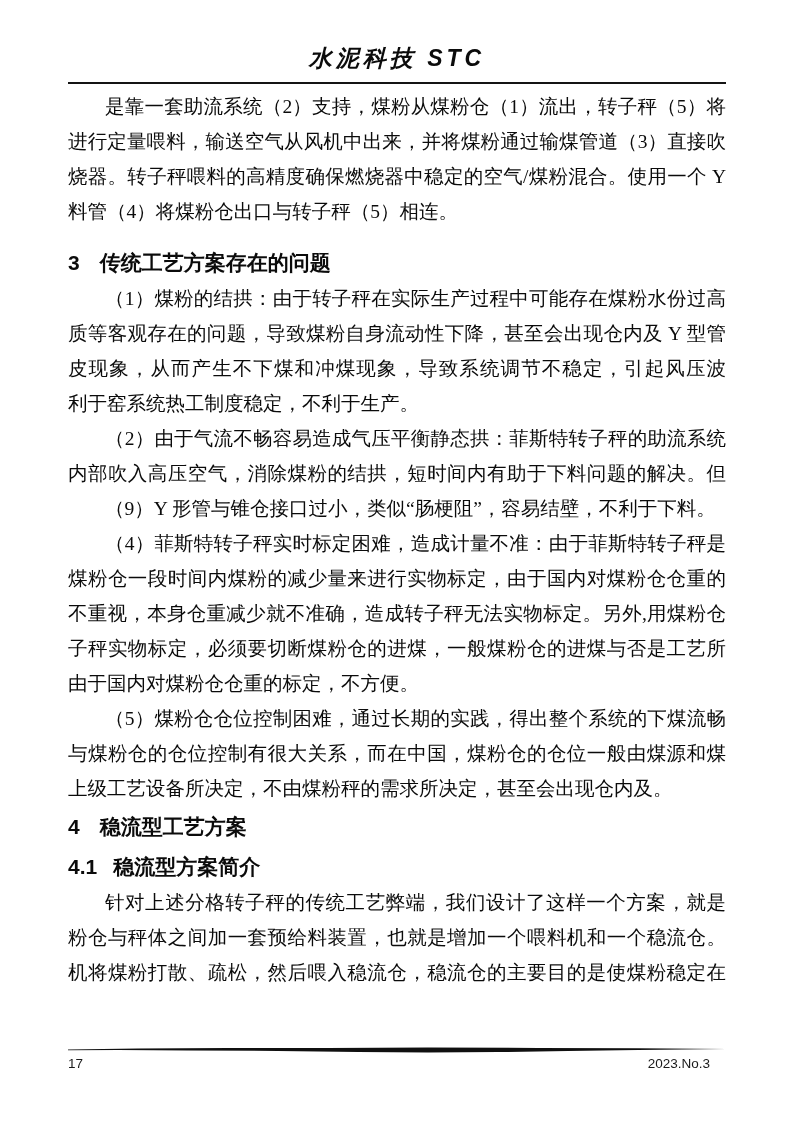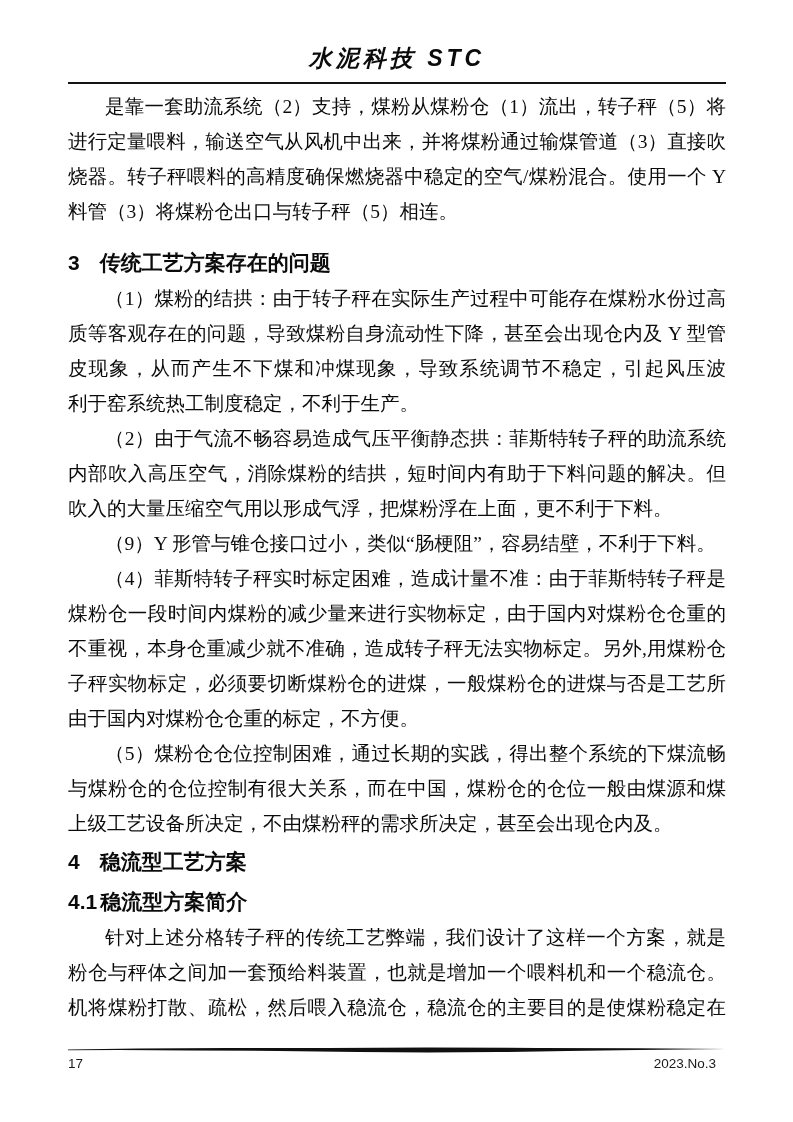--- a/index.html
+++ b/index.html
@@ -25,59 +25,58 @@
   .in{text-indent:37px;}
   
   .h{
     font-family:"Liberation Sans","DejaVu Sans",sans-serif;font-weight:700;
     font-size:21px;line-height:37px;height:37px;overflow:hidden;
   }
   .h3x{margin-top:15px;}
   .h4x{margin-top:2px;}
   .h41x{margin-top:3px;}
   .num-wide{display:inline-block;margin-right:20px;}
-  .num-narrow{display:inline-block;margin-right:3px;}
+  .num-narrow{display:inline-block;margin-right:16px;}
   
   .footer{position:absolute;left:68px;right:67px;top:1046px;}
   .footer-rule{display:block;width:100%;height:8px;}
   .footer-row{
     position:relative;margin-top:1px;
     font-family:"Liberation Sans","DejaVu Sans",sans-serif;
     font-size:13.5px;line-height:17px;color:#1a1a1a;
   }
   .page-num{display:block;text-align:left;}
-  .issue{position:absolute;right:10px;top:0;}
+  .issue{position:absolute;right:16px;top:0;}
 </style>
 </head>
 <body>
 
 <div class="content">
 
   <div class="journal-title">水泥科技 STC</div>
   <div class="header-rule"></div>
 
   <div class="body-text">
 
     <div class="ln j in">是靠一套助流系统（2）支持，煤粉从煤粉仓（1）流出，转子秤（5）将煤粉</div>
     <div class="ln j">进行定量喂料，输送空气从风机中出来，并将煤粉通过输煤管道（3）直接吹到燃</div>
     <div class="ln j">烧器。转子秤喂料的高精度确保燃烧器中稳定的空气/煤粉混合。使用一个 Y 型下</div>
-    <div class="ln">料管（3）将煤粉仓出口与转子秤（5）相连。</div>
+    <div class="ln">料管（4）将煤粉仓出口与转子秤（5）相连。</div>
 
     <div class="h h3x">
       <span class="num-wide">3</span><span>传统工艺方案存在的问题</span>
     </div>
 
     <div class="ln j in">（1）煤粉的结拱：由于转子秤在实际生产过程中可能存在煤粉水份过高及煤</div>
     <div class="ln j">质等客观存在的问题，导致煤粉自身流动性下降，甚至会出现仓内及 Y 型管壁结</div>
     <div class="ln j">皮现象，从而产生不下煤和冲煤现象，导致系统调节不稳定，引起风压波动，不</div>
     <div class="ln">利于窑系统热工制度稳定，不利于生产。</div>
 
     <div class="ln j in">（2）由于气流不畅容易造成气压平衡静态拱：菲斯特转子秤的助流系统向仓</div>
     <div class="ln j">内部吹入高压空气，消除煤粉的结拱，短时间内有助于下料问题的解决。但是，</div>
-    <div class="ln">吹入的大量压缩空气用以形成气浮，把煤粉浮在上面，更不利于下料。</div>
 
     <div class="ln in">（9）Y 形管与锥仓接口过小，类似“肠梗阻”，容易结壁，不利于下料。</div>
 
     <div class="ln j in">（4）菲斯特转子秤实时标定困难，造成计量不准：由于菲斯特转子秤是通过</div>
     <div class="ln j">煤粉仓一段时间内煤粉的减少量来进行实物标定，由于国内对煤粉仓仓重的标定</div>
     <div class="ln j">不重视，本身仓重减少就不准确，造成转子秤无法实物标定。另外,用煤粉仓对转</div>
     <div class="ln j">子秤实物标定，必须要切断煤粉仓的进煤，一般煤粉仓的进煤与否是工艺所决定，</div>
     <div class="ln">由于国内对煤粉仓仓重的标定，不方便。</div>
 
     <div class="ln j in">（5）煤粉仓仓位控制困难，通过长期的实践，得出整个系统的下煤流畅与否，</div>

